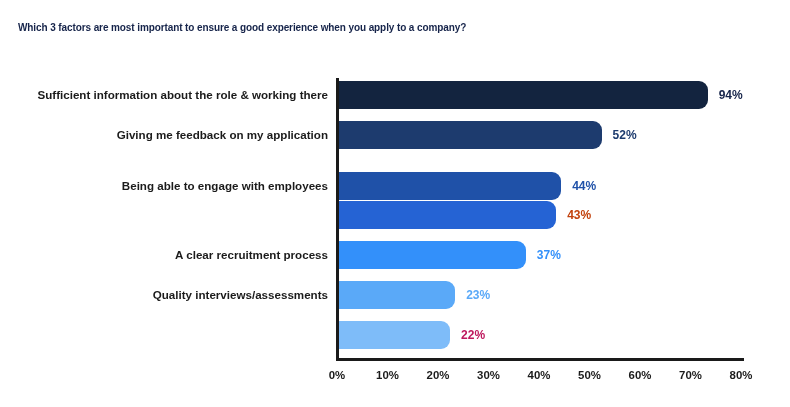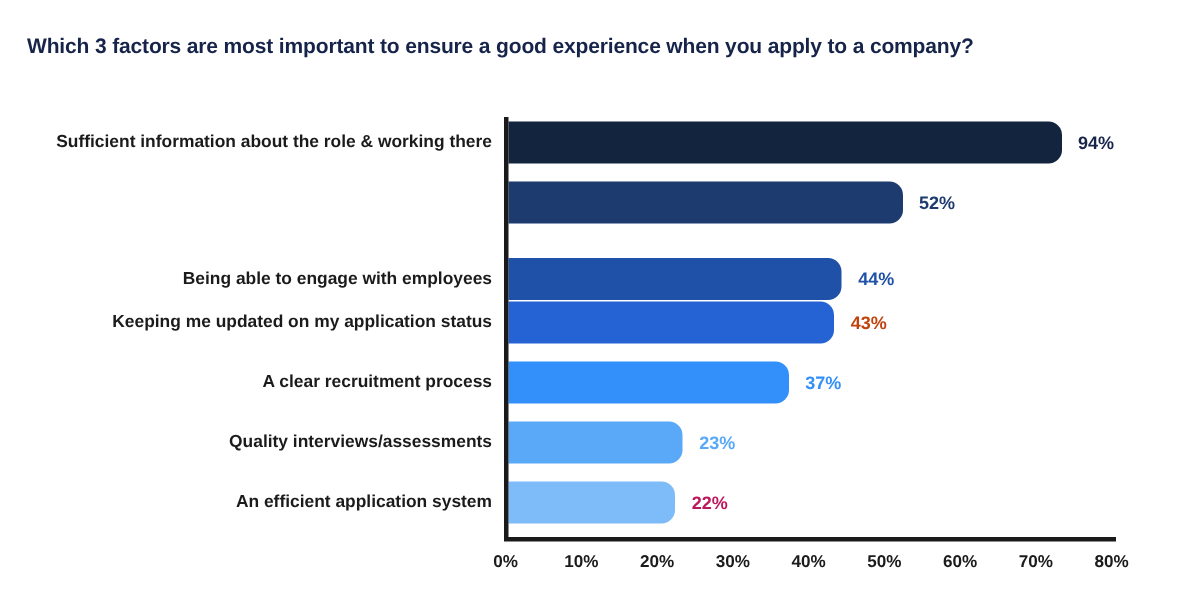--- a/index.html
+++ b/index.html
@@ -19,21 +19,21 @@
     position: absolute;
     left: 0; top: 0;
     width: 790px;
     height: 407px;
   }
 
   #chart-title {
     position: absolute;
     left: 18px;
     top: 22px;
-    font-size: 14px;
+    font-size: 10px;
     font-weight: bold;
     color: #16244a;
     letter-spacing: -0.1px;
     white-space: nowrap;
   }
 
   
   #plot {
     position: absolute;
     left: 0;
@@ -123,55 +123,54 @@
   <div id="plot">
     <div id="rows-container">
         <div class="row" style="top: 75px;">
           <div class="cat-label">Sufficient information about the role &amp; working there</div>
           <div class="bar-track" style="width: 368.65px;">
             <div class="bar" style="background: rgb(19, 36, 63);"></div>
           </div>
           <div class="bar-value" style="left: 718.65px; color: rgb(22, 36, 74);">94%</div>
         </div>
         <div class="row" style="top: 115px;">
+          <div class="cat-label">Giving me feedback on my application</div>
           <div class="bar-track" style="width: 262.6px;">
             <div class="bar" style="background: rgb(29, 59, 110);"></div>
           </div>
           <div class="bar-value" style="left: 612.6px; color: rgb(29, 59, 110);">52%</div>
         </div>
         <div class="row" style="top: 166px;">
           <div class="cat-label">Being able to engage with employees</div>
           <div class="bar-track" style="width: 222.2px;">
             <div class="bar" style="background: rgb(31, 81, 168);"></div>
           </div>
           <div class="bar-value" style="left: 572.2px; color: rgb(31, 81, 168);">44%</div>
         </div>
         <div class="row" style="top: 195px;">
-          <div class="cat-label">Keeping me updated on my application status</div>
           <div class="bar-track" style="width: 217.15px;">
             <div class="bar" style="background: rgb(37, 99, 212);"></div>
           </div>
           <div class="bar-value" style="left: 567.15px; color: #c2410c;">43%</div>
         </div>
         <div class="row" style="top: 235px;">
           <div class="cat-label">A clear recruitment process</div>
           <div class="bar-track" style="width: 186.85px;">
             <div class="bar" style="background: rgb(51, 144, 250);"></div>
           </div>
           <div class="bar-value" style="left: 536.85px; color: rgb(51, 144, 250);">37%</div>
         </div>
         <div class="row" style="top: 275px;">
           <div class="cat-label">Quality interviews/assessments</div>
           <div class="bar-track" style="width: 116.15px;">
             <div class="bar" style="background: rgb(90, 169, 248);"></div>
           </div>
           <div class="bar-value" style="left: 466.15px; color: rgb(90, 169, 248);">23%</div>
         </div>
         <div class="row" style="top: 315px;">
-          <div class="cat-label">An efficient application system</div>
           <div class="bar-track" style="width: 111.1px;">
             <div class="bar" style="background: rgb(126, 188, 249);"></div>
           </div>
           <div class="bar-value" style="left: 461.1px; color: #be185d;">22%</div>
         </div>
       </div>
 
     <div id="y-axis-line"></div>
     <div id="x-axis-line"></div>
 

